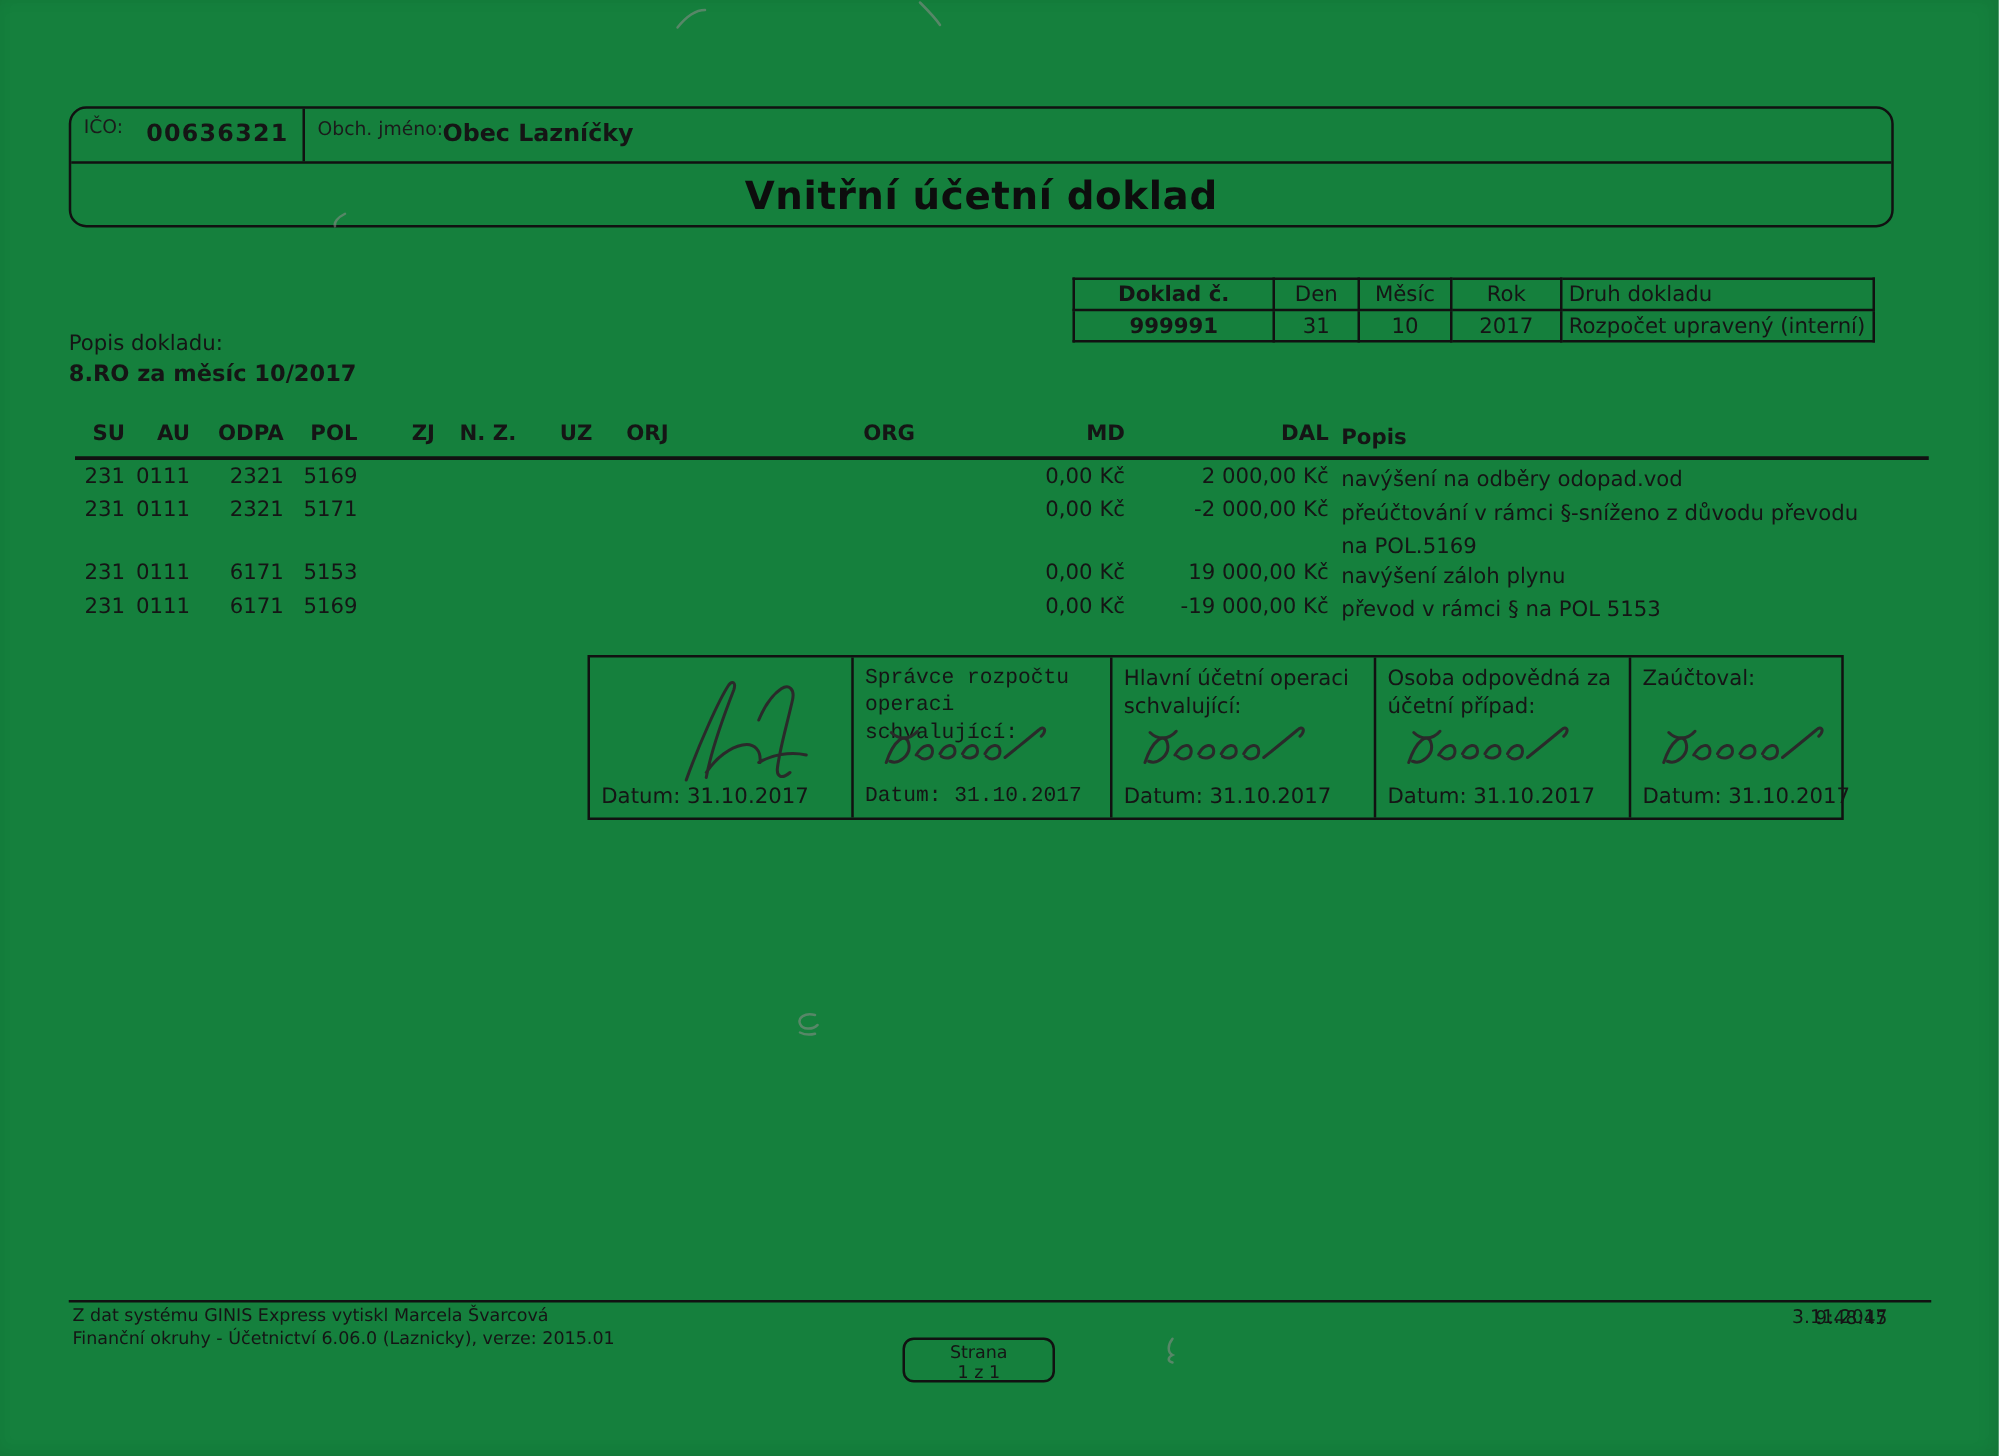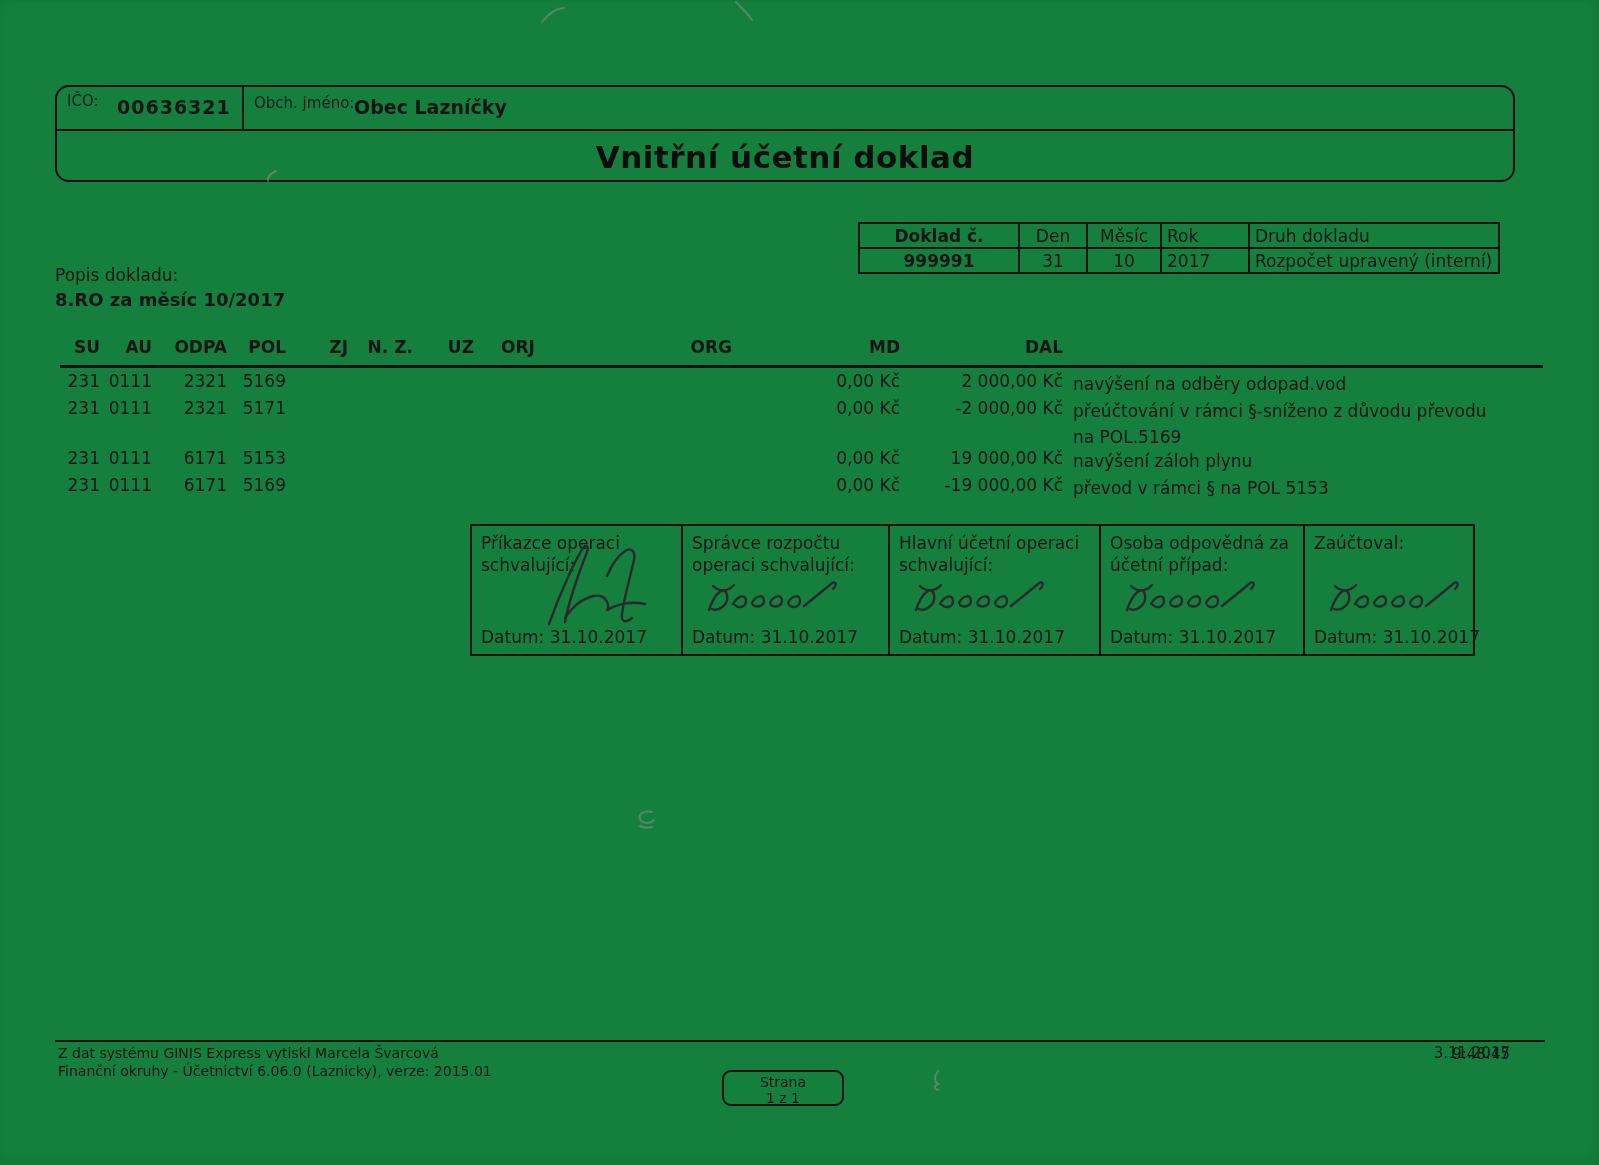--- a/index.html
+++ b/index.html
@@ -49,21 +49,21 @@
     border-collapse:collapse; table-layout:fixed;
     font-size:17px;
   }
   .doc-info td {
     border:2px solid #111; height:23px; padding:0 5px;
     white-space:nowrap; overflow:hidden;
   }
   .doc-info .c0 { width:148px; text-align:center; }
   .doc-info .c1 { width:56px;  text-align:center; }
   .doc-info .c2 { width:62px;  text-align:center; }
-  .doc-info .c3 { width:76px;  text-align:left; }
+  .doc-info .c3 { width:76px;  text-align:center; }
   .doc-info .c4 { width:238px; text-align:left; }
   .doc-info .b  { font-weight:bold; }
 
   
   .popis-label { position:absolute; left:55px; top:265px; font-size:17px; }
   .popis-value { position:absolute; left:55px; top:289px; font-size:18px; font-weight:bold; }
 
   
   .mt-head { position:absolute; left:0; top:337px; width:100%; height:24px; font-weight:bold; font-size:17px; }
   .mt-rule { position:absolute; left:60px; top:365px; width:1483px; height:3px; background:#111; }
@@ -89,21 +89,21 @@
     width:1005px; height:132px;
     border:2px solid #111; box-sizing:border-box;
     display:flex;
   }
   .sig-box {
     position:relative; box-sizing:border-box;
     border-right:2px solid #111;
     padding:6px 9px 0 9px;
   }
   .sig-box:last-child { border-right:none; }
-  .sb1 { width:211px; } .sb2 { width:207px; } .sb3 { width:211px; } .sb4 { width:204px; } .sb5 { flex:1; }
+  .sb1 { width:211px; } .sb2 { width:207px;font-family:Liberation Mono, monospace; } .sb3 { width:211px; } .sb4 { width:204px; } .sb5 { flex:1; }
   .sig-label { font-size:17px; line-height:22px; }
   .sig-date  { position:absolute; left:9px; bottom:7px; font-size:17px; white-space:nowrap; }
   .sig-svg   { position:absolute; pointer-events:none; }
   .sig-svg path { fill:none; stroke:#2a2a2a; stroke-width:2.4; stroke-linecap:round; stroke-linejoin:round; }
   .sig-big   { left:55px; top:14px; }
   .sig-small { left:18px; top:46px; }
 
   
   .footer-rule { position:absolute; left:55px; top:1040px; width:1490px; height:2px; background:#111; }
   .foot-l1 { position:absolute; left:58px; top:1045px; font-size:14px; }
@@ -167,20 +167,21 @@
     <span class="cell c-au">AU</span>
     <span class="cell c-odpa">ODPA</span>
     <span class="cell c-pol">POL</span>
     <span class="cell c-zj">ZJ</span>
     <span class="cell c-nz">N. Z.</span>
     <span class="cell c-uz">UZ</span>
     <span class="cell c-orj">ORJ</span>
     <span class="cell c-org">ORG</span>
     <span class="cell c-md">MD</span>
     <span class="cell c-dal">DAL</span>
+    <span class="cell c-popis">Popis</span>
   </div>
   <div class="mt-rule"></div>
 
   <div class="mt-row r1">
     <span class="cell c-su">231</span>
     <span class="cell c-au">0111</span>
     <span class="cell c-odpa">2321</span>
     <span class="cell c-pol">5169</span>
     <span class="cell c-md">0,00 Kč</span>
     <span class="cell c-dal">2 000,00 Kč</span>
@@ -209,21 +210,20 @@
     <span class="cell c-au">0111</span>
     <span class="cell c-odpa">6171</span>
     <span class="cell c-pol">5169</span>
     <span class="cell c-md">0,00 Kč</span>
     <span class="cell c-dal">-19 000,00 Kč</span>
     <span class="cell c-popis">převod v rámci § na POL 5153</span>
   </div>
 
   <div class="sig-table">
     <div class="sig-box sb1">
-      <div class="sig-label">Příkazce operaci schvalující:</div>
       <svg class="sig-svg sig-big" width="125" height="92" viewBox="0 0 125 92">
         <path d="M22 84 C32 56 48 20 56 8 C59 4 62 6 60 12 C53 30 42 60 38 82 M38 78 C46 66 57 58 67 56 C77 54 82 61 81 70 M80 36 C85 24 92 15 98 11 C104 7 109 11 107 20 C103 38 97 58 95 74 C94 81 98 84 105 78 M80 70 C90 64 105 61 118 64"></path>
       </svg>
       <div class="sig-date">Datum: 31.10.2017</div>
     </div>
     <div class="sig-box sb2">
       <div class="sig-label">Správce rozpočtu operaci schvalující:</div>
       <svg class="sig-svg sig-small" width="140" height="46" viewBox="0 0 140 46">
         <path d="M8 38 C14 20 24 13 26 23 C28 32 18 40 11 37 M32 32 C37 23 45 22 45 29 C45 35 38 37 34 33 M51 31 C55 23 63 22 63 29 C63 34 56 36 52 33 M69 31 C73 23 81 22 81 29 C81 34 74 36 70 33 M87 31 C91 23 99 22 99 29 C99 35 92 37 88 33 M103 34 C113 26 124 17 130 12 C134 8 137 12 132 17"></path>
         <path d="M12 14 C18 20 27 20 33 13"></path>

